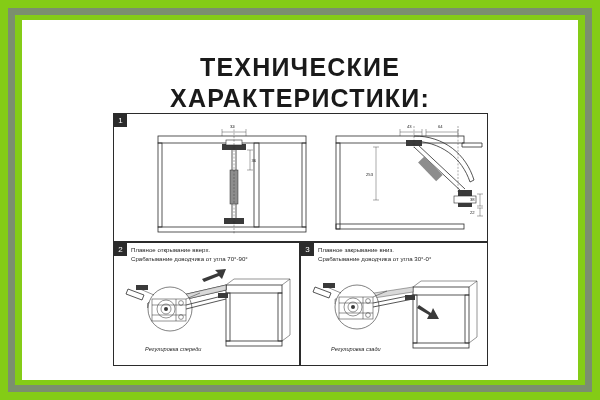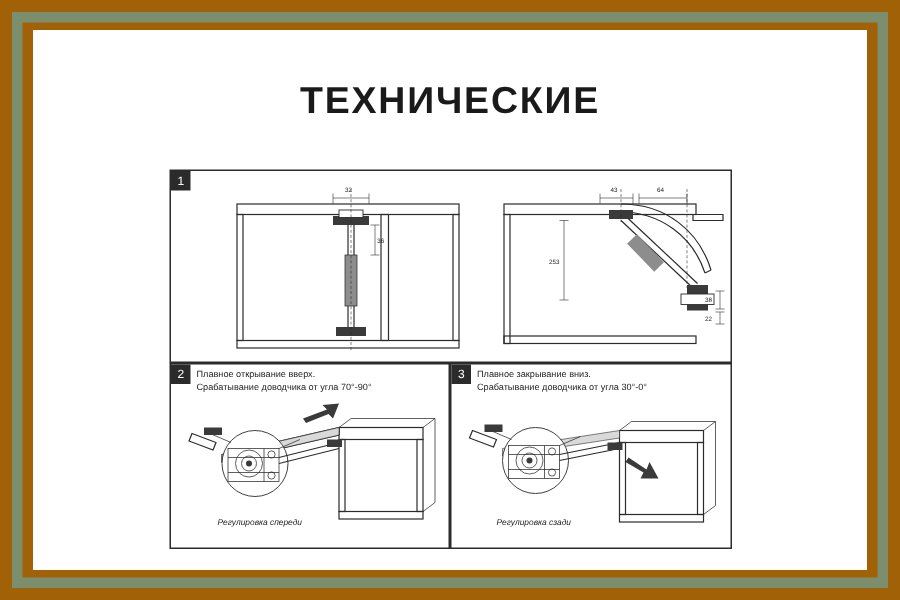--- a/index.html
+++ b/index.html
@@ -10,21 +10,21 @@
     width: 600px;
     height: 400px;
     background: #ffffff;
     font-family: "Liberation Sans", sans-serif;
     overflow: hidden;
   }
   .page {
     position: relative;
     width: 600px;
     height: 400px;
-    background: #a16207;
+    background: #84cc16;
     box-sizing: border-box;
   }
   
   .frame {
     position: absolute;
     left: 8px;
     top: 8px;
     right: 8px;
     bottom: 8px;
     border: 7px solid #7b8f6e;
@@ -119,20 +119,21 @@
 </head>
 <body>
 
 <div class="page">
 
   <div class="frame"></div>
   <div class="frame-inner"></div>
 
   <div class="title">
     <div>ТЕХНИЧЕСКИЕ</div>
+    <div>ХАРАКТЕРИСТИКИ:</div>
   </div>
 
   <div class="panels">
 
     <div class="panel panel-top">
       <div class="badge">1</div>
 
       <svg width="375" height="129" viewBox="0 0 375 129">
 
         <rect class="ln" x="44" y="22" width="148" height="7"></rect>

